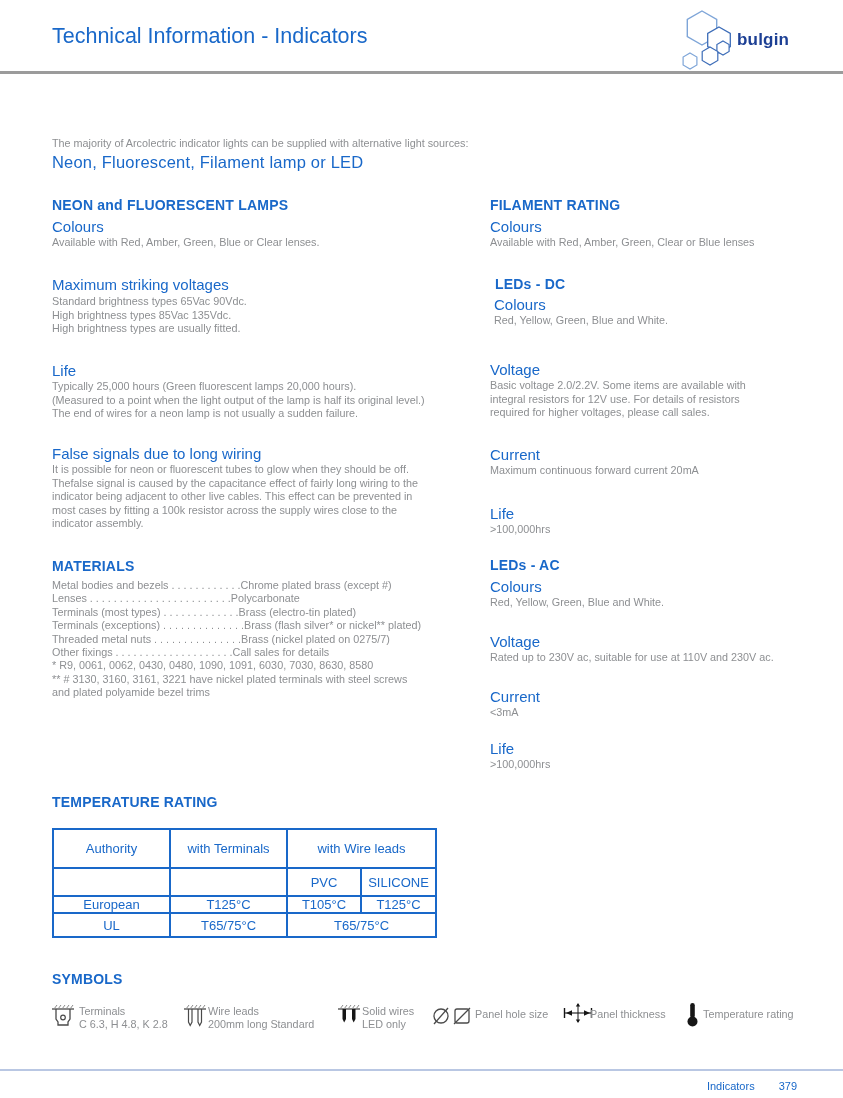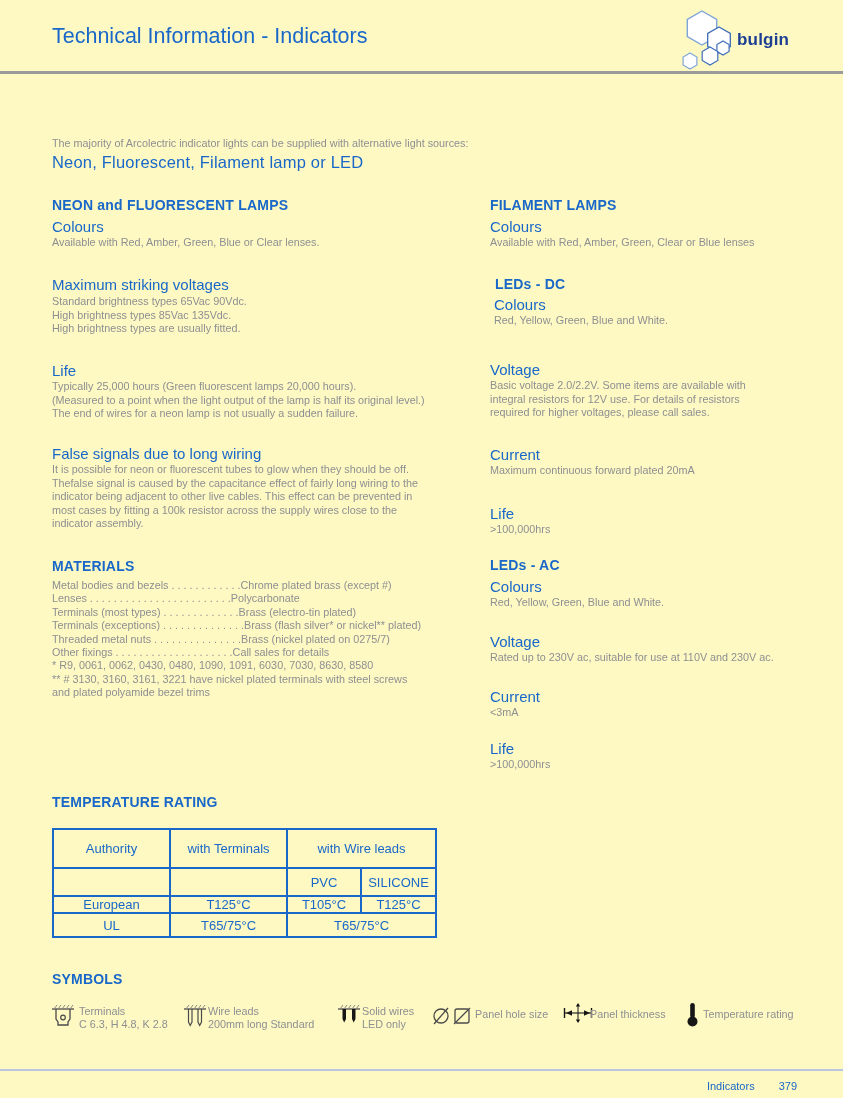--- a/index.html
+++ b/index.html
@@ -4,21 +4,21 @@
 <style>
   :root{
     --blue:#1968c9;
     --grey:#8d8f92;
     --navy:#1c3f94;
     --rule-grey:#9b9b9b;
     --rule-blue:#b9c7e3;
   }
   *{margin:0;padding:0;box-sizing:border-box;}
   body{background:#e8e8e8;font-family:"Liberation Sans",sans-serif;}
-  .page{position:relative;width:843px;height:1098px;background:#fef9c3;margin:0 auto;overflow:hidden;}
+  .page{position:relative;width:843px;height:1098px;background:#ffffff;margin:0 auto;overflow:hidden;}
   .abs{position:absolute;}
   .h-title{font-size:21.5px;color:var(--blue);font-weight:400;}
   .subtitle{font-size:16.5px;color:var(--blue);font-weight:400;letter-spacing:.2px;}
   .sec{font-size:14px;color:var(--blue);font-weight:700;letter-spacing:.2px;text-align:right;}
   .sub{font-size:15px;color:var(--blue);font-weight:400;}
   .body{font-size:10.8px;color:var(--grey);line-height:13.5px;}
   .rule-top{left:0;top:71px;width:843px;height:2.5px;background:var(--rule-grey);}
   .rule-bottom{left:0;top:1069px;width:843px;height:2px;background:var(--rule-blue);}
   .logo-wrap{left:676px;top:4px;width:125px;height:66px;}
   .logo-text{position:absolute;left:61px;top:26px;font-size:17px;font-weight:bold;color:var(--navy);letter-spacing:.2px;}
@@ -84,37 +84,37 @@
     <div>Lenses . . . . . . . . . . . . . . . . . . . . . . . .Polycarbonate</div>
     <div>Terminals (most types) . . . . . . . . . . . . .Brass (electro-tin plated)</div>
     <div>Terminals (exceptions) . . . . . . . . . . . . . .Brass (flash silver* or nickel** plated)</div>
     <div>Threaded metal nuts . . . . . . . . . . . . . . .Brass (nickel plated on 0275/7)</div>
     <div>Other fixings . . . . . . . . . . . . . . . . . . . .Call sales for details</div>
     <div>* R9, 0061, 0062, 0430, 0480, 1090, 1091, 6030, 7030, 8630, 8580</div>
     <div>** # 3130, 3160, 3161, 3221 have nickel plated terminals with steel screws</div>
     <div>and plated polyamide bezel trims</div>
   </div>
 
-  <div class="abs sec" style="left:490px;top:197px;">FILAMENT LAMPS</div>
+  <div class="abs sec" style="left:490px;top:197px;">FILAMENT RATING</div>
   <div class="abs sub" style="left:490px;top:218px;">Colours</div>
   <div class="abs body" style="left:490px;top:236px;">Available with Red, Amber, Green, Clear or Blue lenses</div>
 
   <div class="abs sec" style="left:495px;top:276px;">LEDs - DC</div>
   <div class="abs sub" style="left:494px;top:296px;">Colours</div>
   <div class="abs body" style="left:494px;top:314px;">Red, Yellow, Green, Blue and White.</div>
 
   <div class="abs sub" style="left:490px;top:361px;">Voltage</div>
   <div class="abs body" style="left:490px;top:379px;">
     <div>Basic voltage 2.0/2.2V. Some items are available with</div>
     <div>integral resistors for 12V use. For details of resistors</div>
     <div>required for higher voltages, please call sales.</div>
   </div>
 
   <div class="abs sub" style="left:490px;top:446px;">Current</div>
-  <div class="abs body" style="left:490px;top:464px;">Maximum continuous forward plated 20mA</div>
+  <div class="abs body" style="left:490px;top:464px;">Maximum continuous forward current 20mA</div>
 
   <div class="abs sub" style="left:490px;top:505px;">Life</div>
   <div class="abs body" style="left:490px;top:523px;">&gt;100,000hrs</div>
 
   <div class="abs sec" style="left:490px;top:557px;">LEDs - AC</div>
   <div class="abs sub" style="left:490px;top:578px;">Colours</div>
   <div class="abs body" style="left:490px;top:596px;">Red, Yellow, Green, Blue and White.</div>
 
   <div class="abs sub" style="left:490px;top:633px;">Voltage</div>
   <div class="abs body" style="left:490px;top:651px;">Rated up to 230V ac, suitable for use at 110V and 230V ac.</div>

